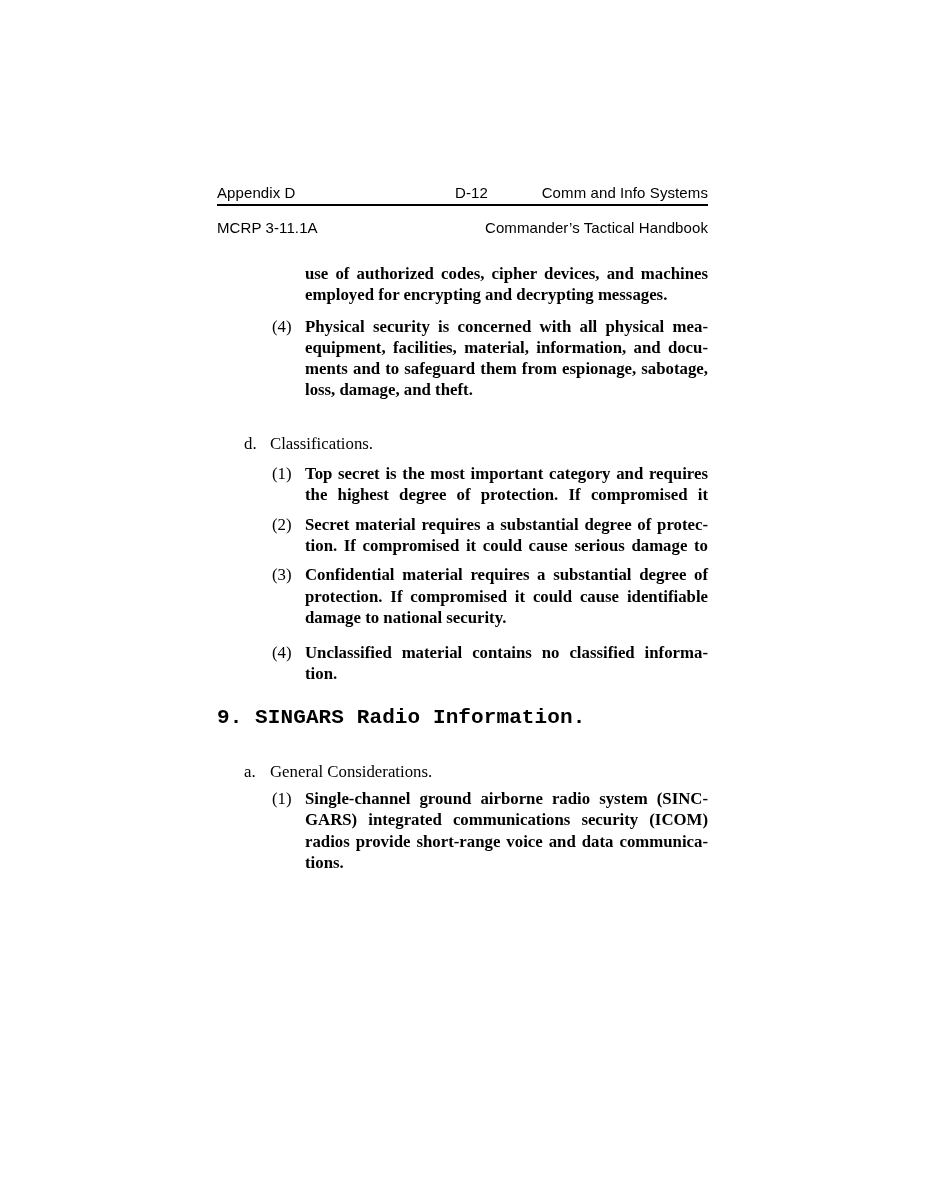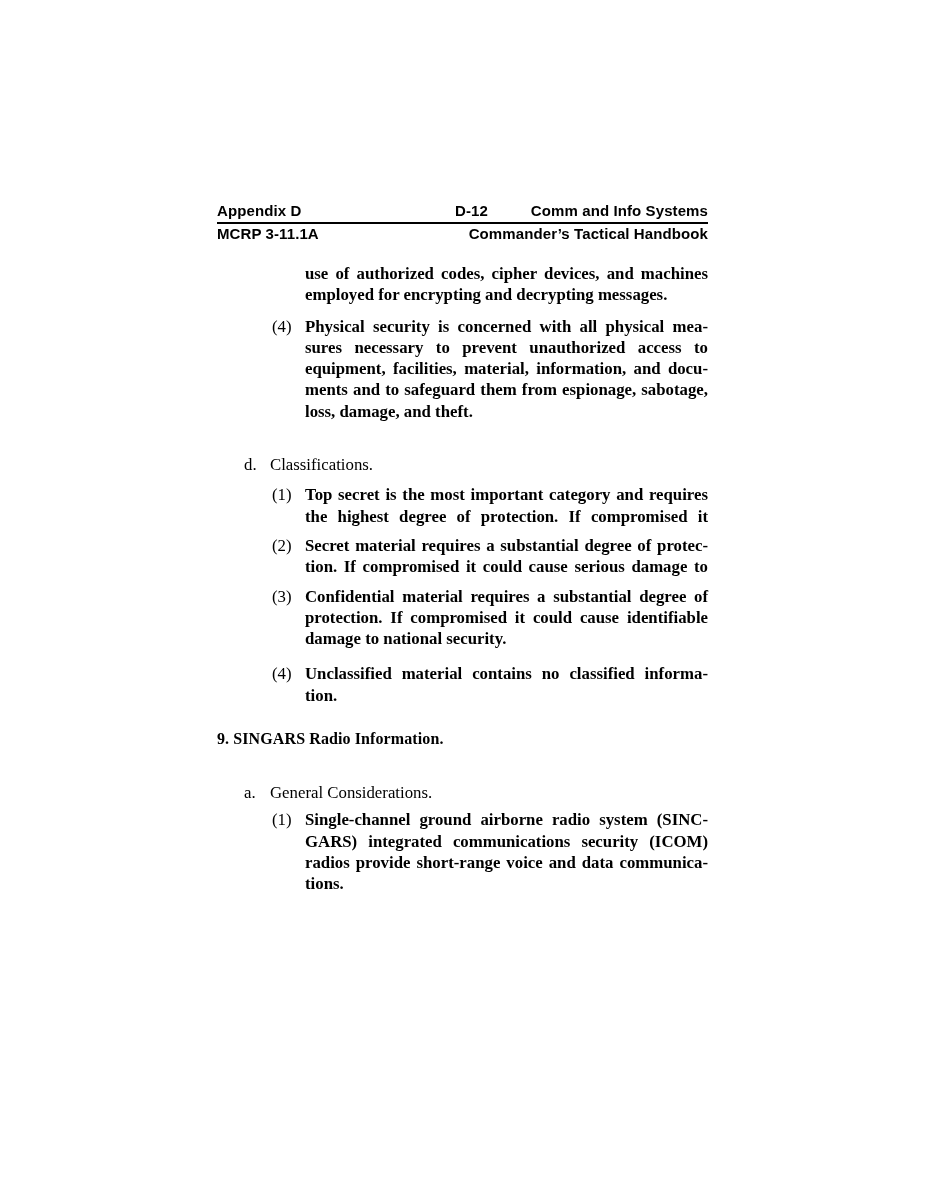--- a/index.html
+++ b/index.html
@@ -7,47 +7,47 @@
     width: 926px; height: 1198px;
     background: #ffffff;
     position: relative;
     color: #000;
     font-family: "Liberation Serif", serif;
     overflow: hidden;
   }
 
   
   .pageheader {
-    position: absolute; left: 217px; top: 203px; width: 491px;
+    position: absolute; left: 217px; top: 185px; width: 491px;
     font-family: "Liberation Sans", sans-serif;
-    font-weight: bold; font-size: 15px; line-height: 16px;
+    font-weight: normal; font-size: 15px; line-height: 16px;
     letter-spacing: 0.1px;
   }
   .hrow { display: flex; justify-content: space-between; position: relative; }
   .hrow1 { border-bottom: 2.5px solid #000; padding-bottom: 3px; }
   .hrow1 .hcenter { position: absolute; left: 238px; top: 0; }
-  .hrow2 { margin-top: 2px; }
+  .hrow2 { margin-top: 14px; }
 
   
   .doc {
     position: absolute; left: 217px; top: 263px; width: 491px;
     font-size: 16.8px; line-height: 21.3px;
   }
   .block { position: relative; }
   .label { position: absolute; top: 0; white-space: nowrap; }
   .l2 .label { left: 27px; }
   .l2 .ptext { margin-left: 53px; margin-top: 32px; }
   .l3 .label { left: 55px; }
   .l3 .ptext, .l3cont .ptext { margin-left: 88px; font-weight: bold; }
   .jline { text-align: justify; text-align-last: justify; }
   .jline.last, .single { text-align: left; text-align-last: left; }
 
   .heading {
-    font-family: Liberation Serif, serif;
-    font-weight: bold; font-size: 16px; line-height: 22px;
+    font-family: Liberation Mono, monospace;
+    font-weight: bold; font-size: 21px; line-height: 22px;
     letter-spacing: 0.1px;
   }
 
   .mt6  { margin-top: 6px; }
   .mt7  { margin-top: 7px; }
   .mt8  { margin-top: 8px; }
   .mt9  { margin-top: 9px; }
   .mt10 { margin-top: 10px; }
   .mt11 { margin-top: 11px; }
   .mt14 { margin-top: 14px; }
@@ -74,21 +74,20 @@
     <div class="ptext">
       <div class="jline">use of authorized codes, cipher devices, and machines</div>
       <div class="jline last">employed for encrypting and decrypting messages.</div>
     </div>
   </div>
 
   <div class="block l3 mt10">
     <span class="label">(4)</span>
     <div class="ptext">
       <div class="jline">Physical security is concerned with all physical mea-</div>
-      <div class="jline">sures necessary to prevent unauthorized access to</div>
       <div class="jline">equipment, facilities, material, information, and docu-</div>
       <div class="jline">ments and to safeguard them from espionage, sabotage,</div>
       <div class="jline last">loss, damage, and theft.</div>
     </div>
   </div>
 
   <div class="block l2 mt11">
     <span class="label">d.</span>
     <div class="ptext">
       <div class="single">Classifications.</div>

